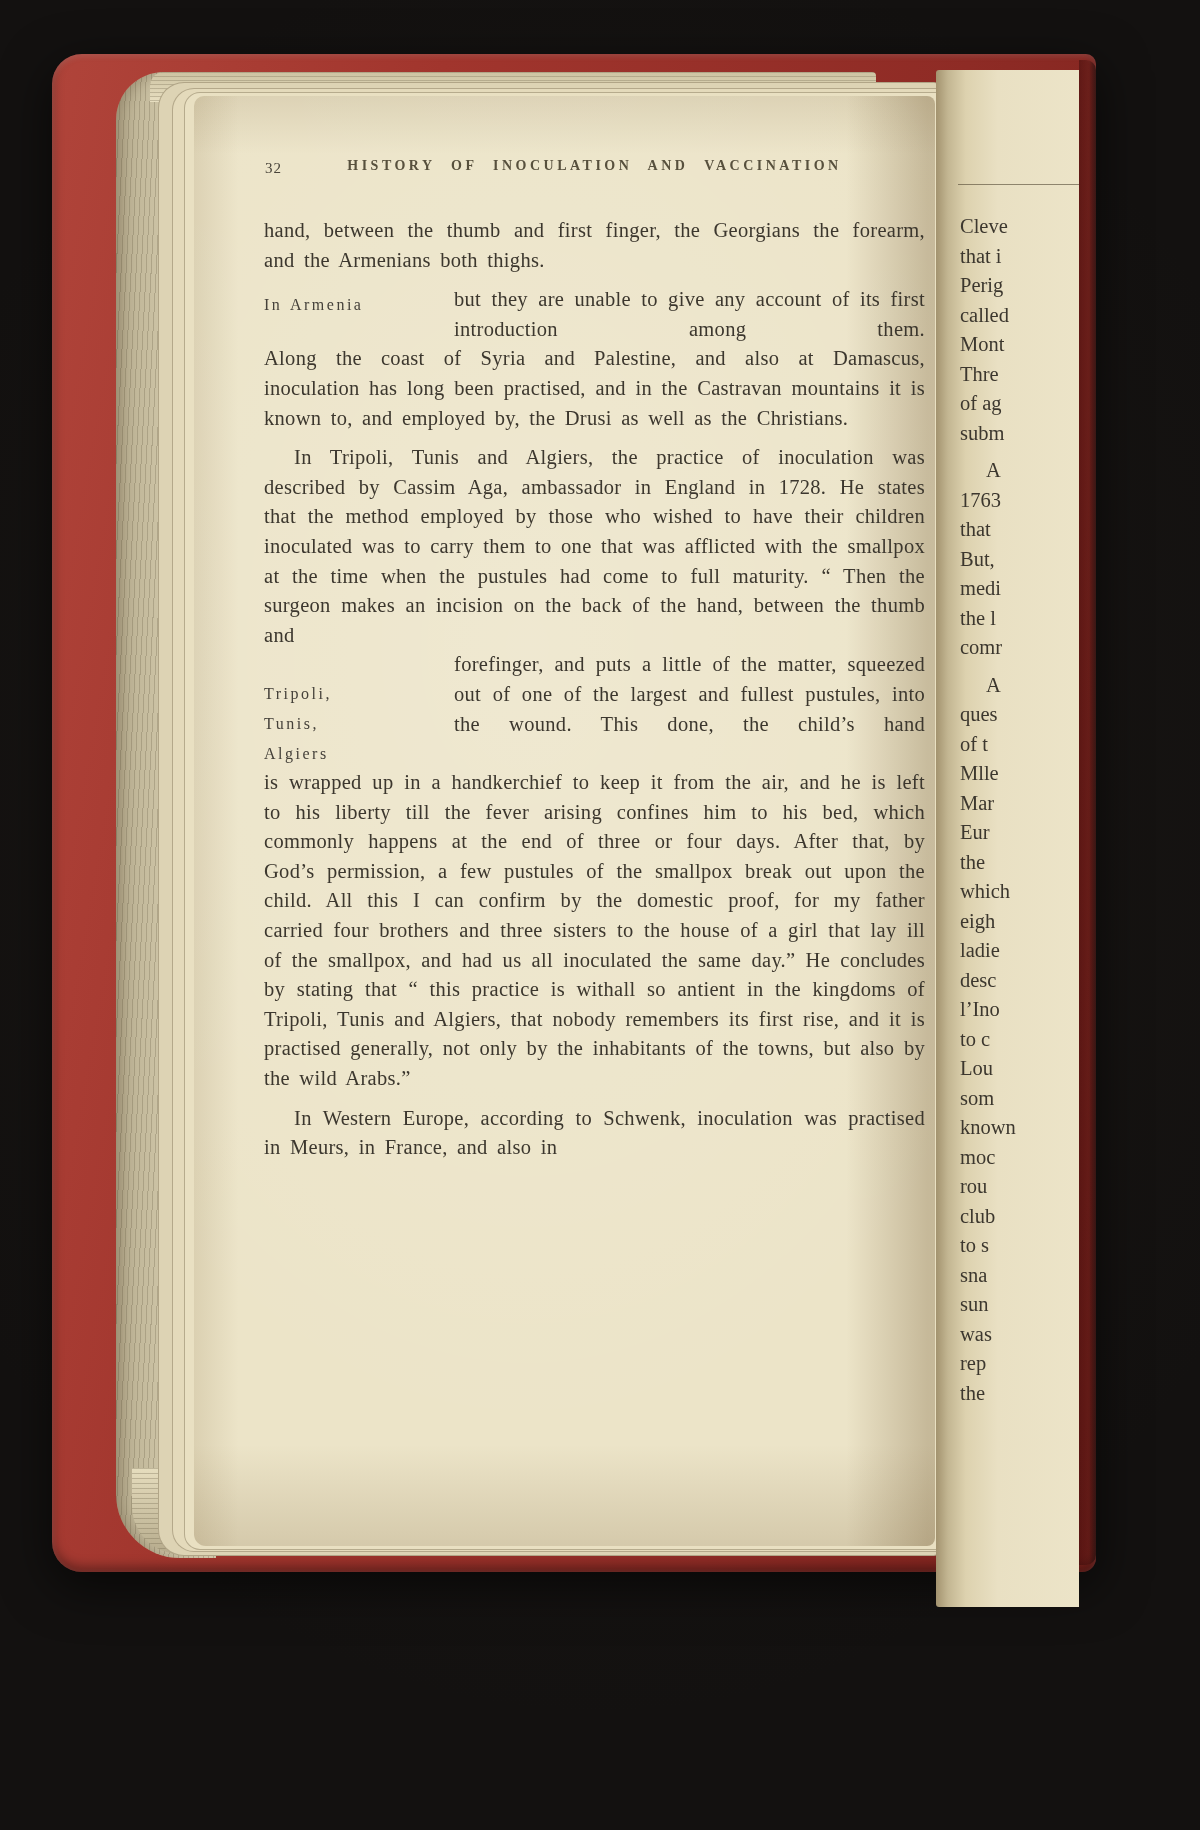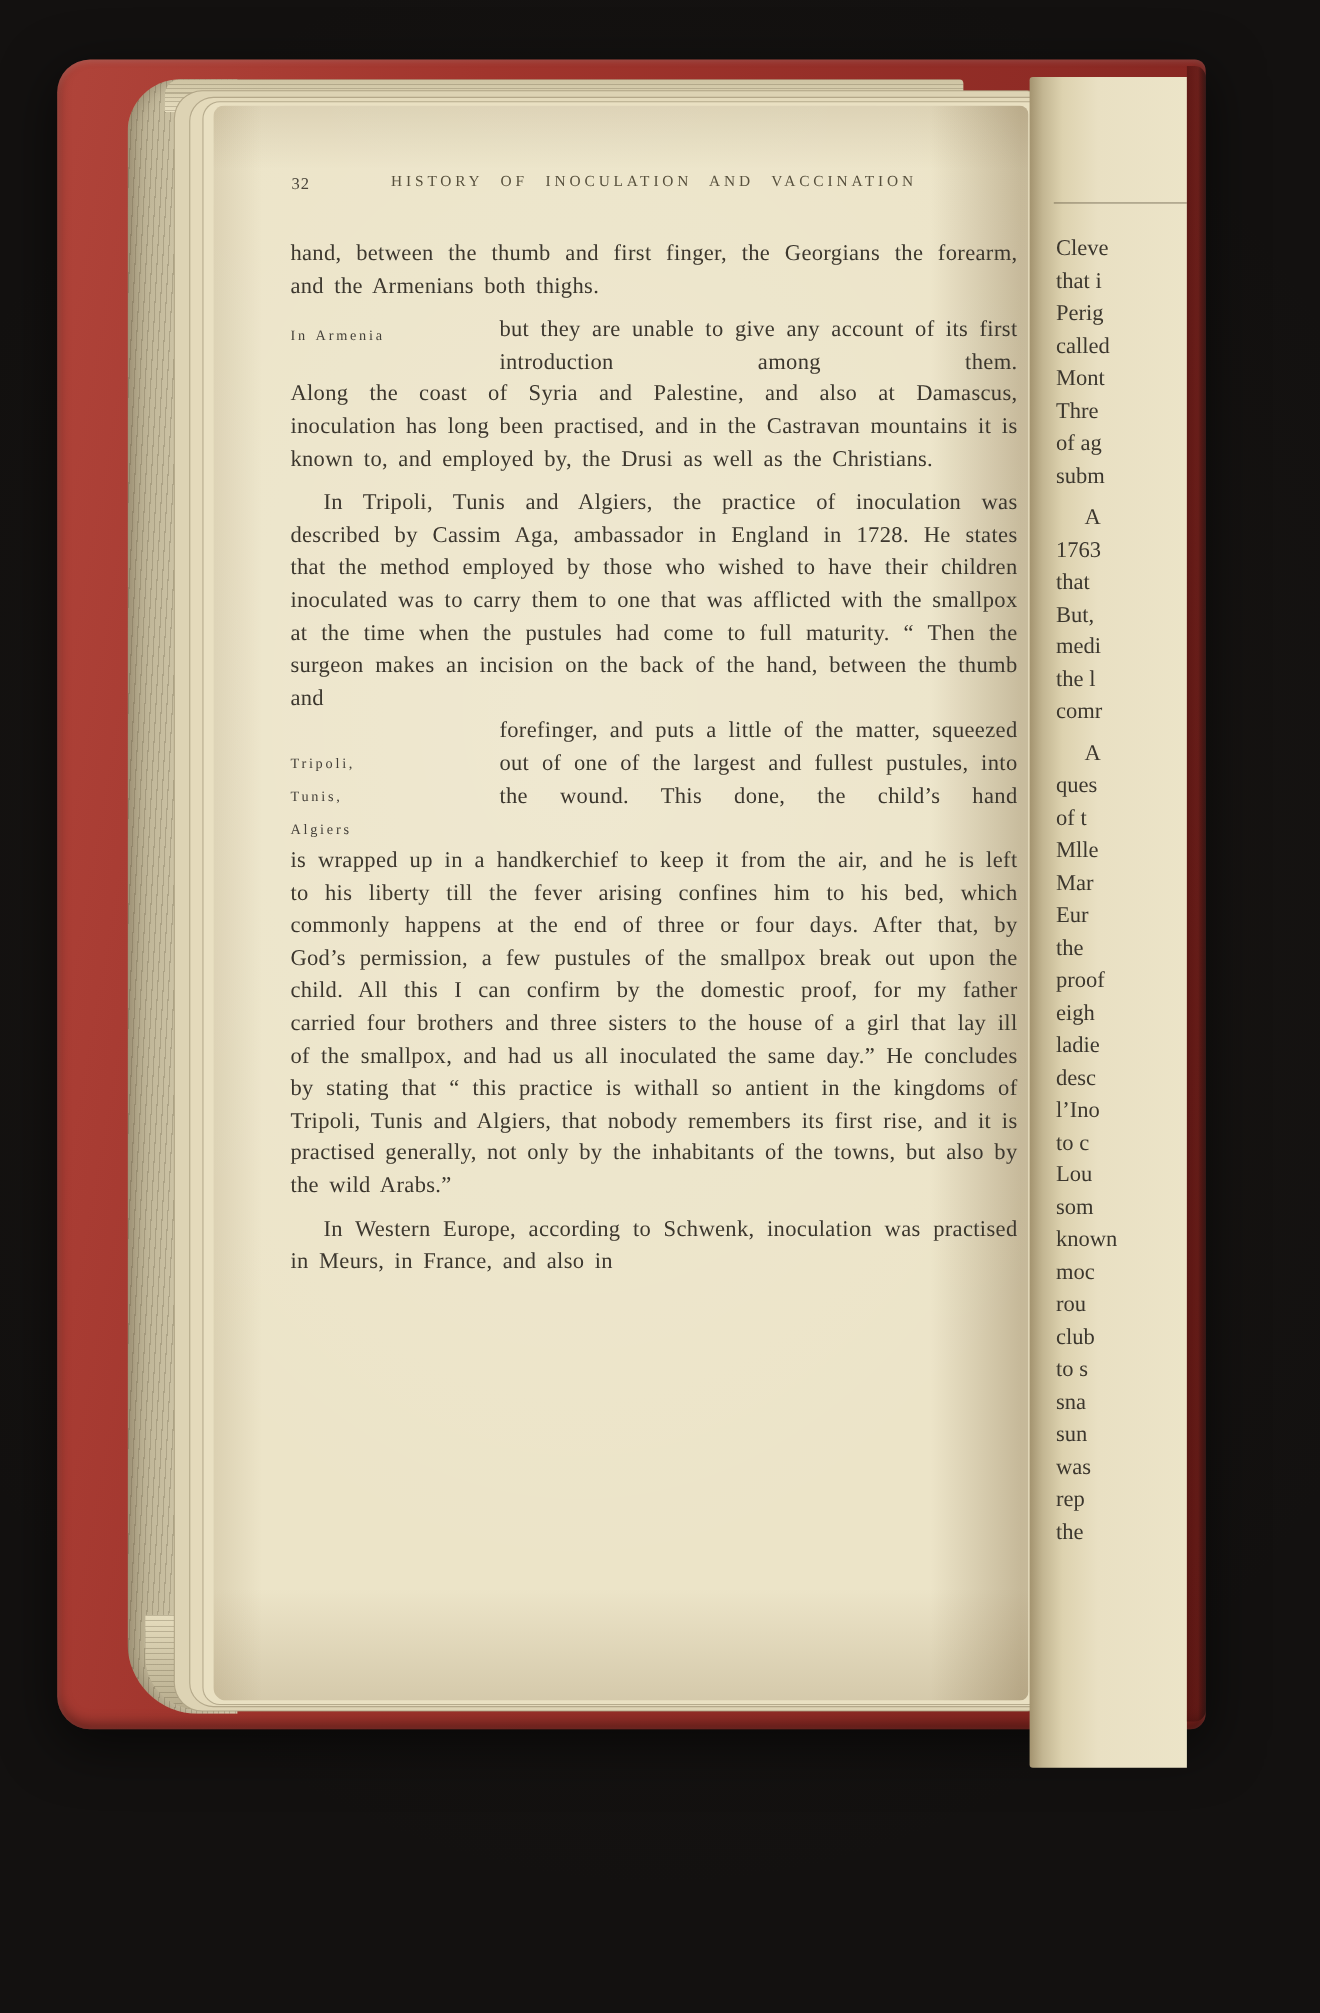--- a/index.html
+++ b/index.html
@@ -62,31 +62,31 @@
       #ece4c8;
     color:#3c372e;
   }
   .page-inner{padding:62px 10px 0 70px;}
   .page-head{position:relative;height:22px;}
   .page-num{
     position:absolute;left:1px;top:2px;font-size:15px;letter-spacing:1px;color:#49443a;
   }
   .running-head{
     display:block;text-align:center;font-size:14px;color:#57503d;
-    letter-spacing:3.5px;word-spacing:9px;
+    letter-spacing:3.5px;word-spacing:9px;font-weight:bold;
   }
   .page-body{margin-top:36px;font-size:20.5px;line-height:29.6px;
     letter-spacing:.3px;word-spacing:4px;text-align:justify;}
   .para{margin:0;}
   .para.space-after{margin-bottom:10px;}
   .para.indent{text-indent:30px;}
   .para.intro{text-align-last:justify;}
   .cutin-row{display:flex;}
   .cutin-note{
-    flex:none;width:190px;font-size:13px;line-height:29.6px;
+    flex:none;width:190px;font-size:16px;line-height:29.6px;
     letter-spacing:2.5px;word-spacing:2px;color:#45413a;text-align:left;text-indent:0;
   }
   .cutin-note.one-line{padding-top:10px;line-height:20px;}
   .cutin-note.three-line{padding-top:29px;}
   .cutin-text{flex:1;text-align:justify;text-align-last:justify;}
   
   .right-page{
     position:absolute;left:936px;top:70px;width:143px;height:1537px;overflow:hidden;
     background:linear-gradient(to right,#a3936f 0,#c3b692 12px,#ddd2af 30px,#e9e0c3 62px,#ece4c8 100%);
     border-radius:3px 0 0 3px;color:#3c372e;
@@ -157,21 +157,21 @@
         <div class="frag">medi</div>
         <div class="frag">the l</div>
         <div class="frag">comr</div>
         <div class="frag frag-para">A</div>
         <div class="frag">ques</div>
         <div class="frag">of t</div>
         <div class="frag">Mlle</div>
         <div class="frag">Mar</div>
         <div class="frag">Eur</div>
         <div class="frag">the</div>
-        <div class="frag">proof</div>
+        <div class="frag">which</div>
         <div class="frag">eigh</div>
         <div class="frag">ladie</div>
         <div class="frag">desc</div>
         <div class="frag">l’Ino</div>
         <div class="frag">to c</div>
         <div class="frag">Lou</div>
         <div class="frag">som</div>
         <div class="frag">known</div>
         <div class="frag">moc</div>
         <div class="frag">rou</div>

